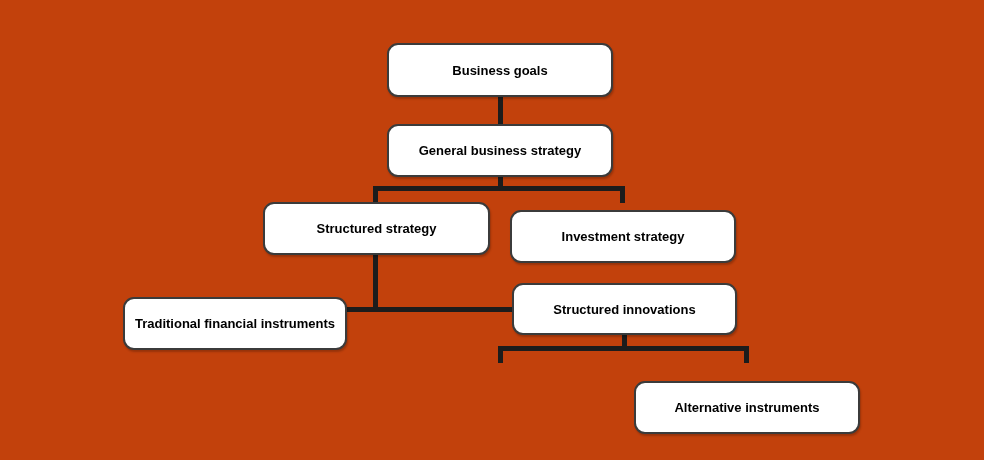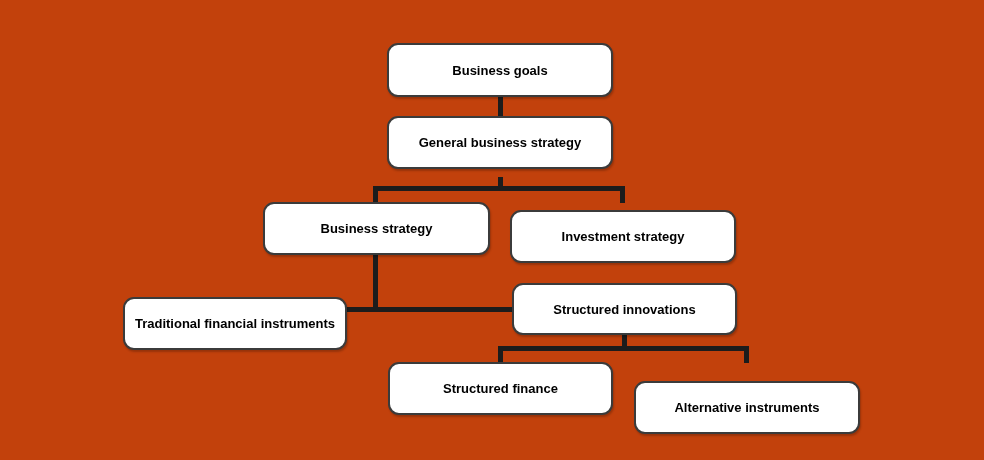--- a/index.html
+++ b/index.html
@@ -32,21 +32,21 @@
     z-index: 2;
   }
   .edge {
     position: absolute;
     background: #1c1c1c;
     z-index: 1;
   }
 
   
   .n-business-goals        { left: 387px; top:  43px; width: 226px; height: 54px; }
-  .n-general-strategy      { left: 387px; top: 116px; width: 226px; height: 53px; }
+  .n-general-strategy      { left: 387px; top: 124px; width: 226px; height: 53px; }
   .n-financial-strategy    { left: 263px; top: 202px; width: 227px; height: 53px; }
   .n-investment-strategy   { left: 510px; top: 210px; width: 226px; height: 53px; }
   .n-traditional           { left: 123px; top: 283px; width: 224px; height: 53px; margin-top: 14px; }
   .n-financial-innovations { left: 512px; top: 283px; width: 225px; height: 52px; }
   .n-structured-finance    { left: 388px; top: 362px; width: 225px; height: 53px; }
   .n-alternative           { left: 634px; top: 381px; width: 226px; height: 53px; }
 
   
   .e1   { left: 498px; top:  97px; width:   5px; height: 28px; }
   .e2a  { left: 498px; top: 177px; width:   5px; height: 14px; }
@@ -74,25 +74,24 @@
   <div class="edge e3h"></div>
   <div class="edge e4a"></div>
   <div class="edge e4h"></div>
   <div class="edge e4l"></div>
   <div class="edge e4r"></div>
 
   <div class="node n-business-goals">Business goals</div>
 
   <div class="node n-general-strategy">General business strategy</div>
 
-  <div class="node n-financial-strategy">Business strategy</div>
+  <div class="node n-financial-strategy">Structured strategy</div>
 
   <div class="node n-investment-strategy">Investment strategy</div>
 
   <div class="node n-traditional">Traditional financial instruments</div>
 
   <div class="node n-financial-innovations">Structured innovations</div>
 
-  <div class="node n-structured-finance">Structured finance</div>
 
   <div class="node n-alternative">Alternative instruments</div>
 
 </div>
 
 </body></html>

